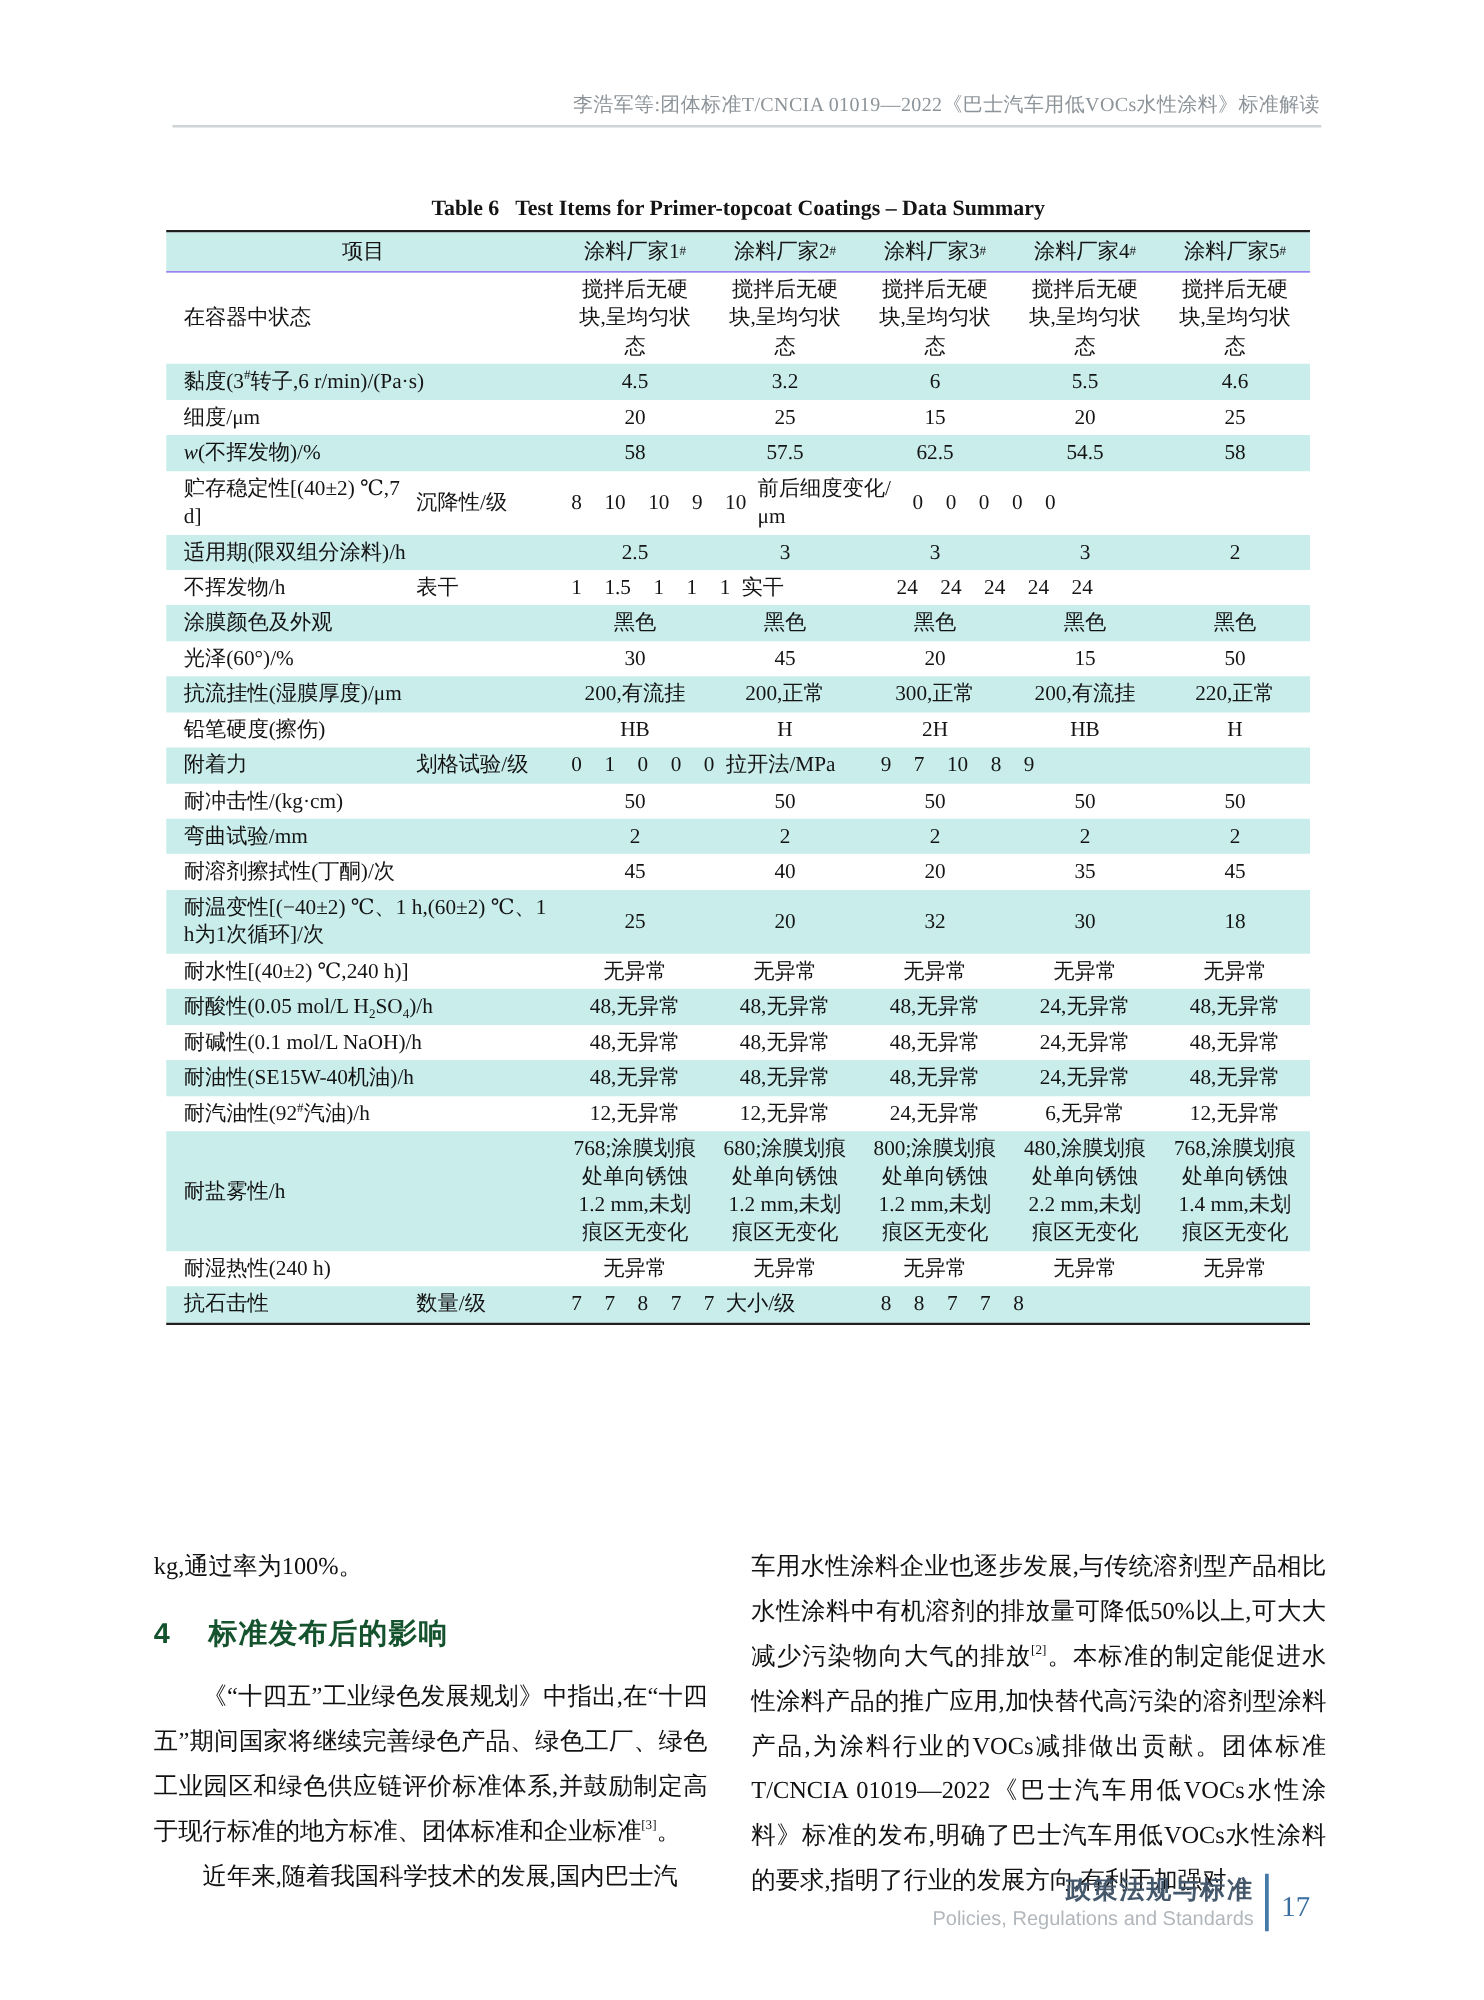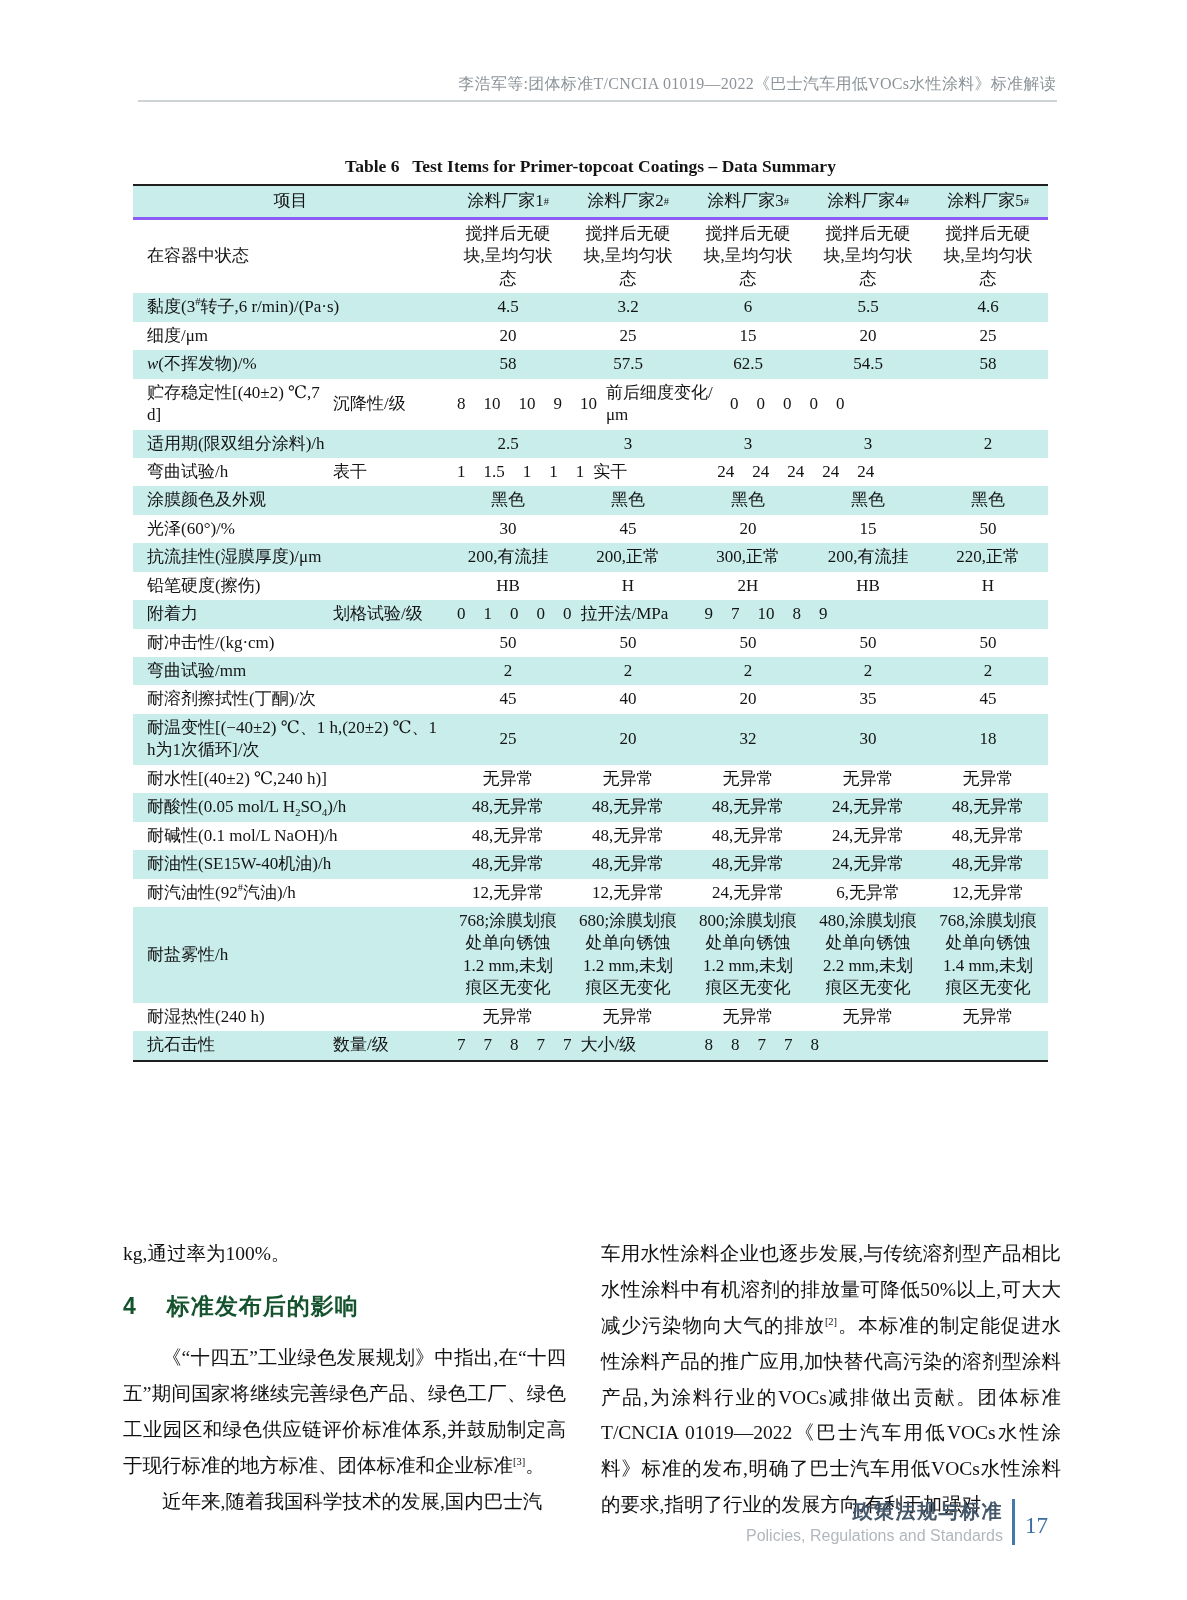--- a/index.html
+++ b/index.html
@@ -15,21 +15,21 @@
                 font-weight:bold;font-size:19.5px;white-space:pre-wrap;}
   .tbl-title-en{position:absolute;top:156px;left:133px;width:915px;text-align:center;
                 font-weight:bold;font-size:17.5px;white-space:pre-wrap;}
 
   
   .dtable{position:absolute;left:133px;top:184px;width:915px;
           border-top:2.5px solid #1f1f1f;border-bottom:2.5px solid #1f1f1f;
           font-size:17px;line-height:1.32;}
   .trow{display:flex;align-items:center;min-height:28px;}
   .trow:nth-child(odd){background:#c8edeb;}
-  .trow.thead{min-height:31px;border-bottom:3px solid #8b5cf6;font-family:Liberation Serif, serif;}
+  .trow.thead{min-height:31px;border-bottom:1px solid #8b5cf6;font-family:Liberation Serif, serif;}
   .tlabel{box-sizing:border-box;padding:3px 4px 3px 14px;}
   .tlabel.wide{width:315px;flex:none;}
   .hcell{display:flex;align-items:center;justify-content:center;text-align:center;padding-left:4px;}
   .tval{flex:1 1 0;box-sizing:border-box;text-align:center;padding:3px 9px;}
   .tgroup{width:200px;flex:none;box-sizing:border-box;padding:3px 4px 3px 14px;}
   .subwrap{flex:1 1 0;display:flex;}
   .subrow{display:flex;align-items:center;min-height:28px;}
   .tsub{width:115px;flex:none;box-sizing:border-box;padding:3px 0;}
   sup{font-size:10.5px;line-height:0;} sub{font-size:10.5px;line-height:0;}
 
@@ -128,21 +128,21 @@
       </div>
       <div class="trow">
         <div class="tlabel wide">适用期(限双组分涂料)/h</div>
         <div class="tval">2.5</div>
         <div class="tval">3</div>
         <div class="tval">3</div>
         <div class="tval">3</div>
         <div class="tval">2</div>
       </div>
       <div class="trow">
-        <div class="tgroup">弯曲试验/h</div>
+        <div class="tgroup">不挥发物/h</div>
         <div class="subwrap">
           <div class="subrow">
             <div class="tsub">表干</div>
             <div class="tval">1</div>
             <div class="tval">1.5</div>
             <div class="tval">1</div>
             <div class="tval">1</div>
             <div class="tval">1</div>
           </div>
           <div class="subrow">
@@ -226,21 +226,21 @@
       </div>
       <div class="trow">
         <div class="tlabel wide">耐溶剂擦拭性(丁酮)/次</div>
         <div class="tval">45</div>
         <div class="tval">40</div>
         <div class="tval">20</div>
         <div class="tval">35</div>
         <div class="tval">45</div>
       </div>
       <div class="trow">
-        <div class="tlabel wide">耐温变性[(−40±2) ℃、1 h,(20±2) ℃、1 h为1次循环]/次</div>
+        <div class="tlabel wide">耐温变性[(−40±2) ℃、1 h,(60±2) ℃、1 h为1次循环]/次</div>
         <div class="tval">25</div>
         <div class="tval">20</div>
         <div class="tval">32</div>
         <div class="tval">30</div>
         <div class="tval">18</div>
       </div>
       <div class="trow">
         <div class="tlabel wide">耐水性[(40±2) ℃,240 h)]</div>
         <div class="tval">无异常</div>
         <div class="tval">无异常</div>

